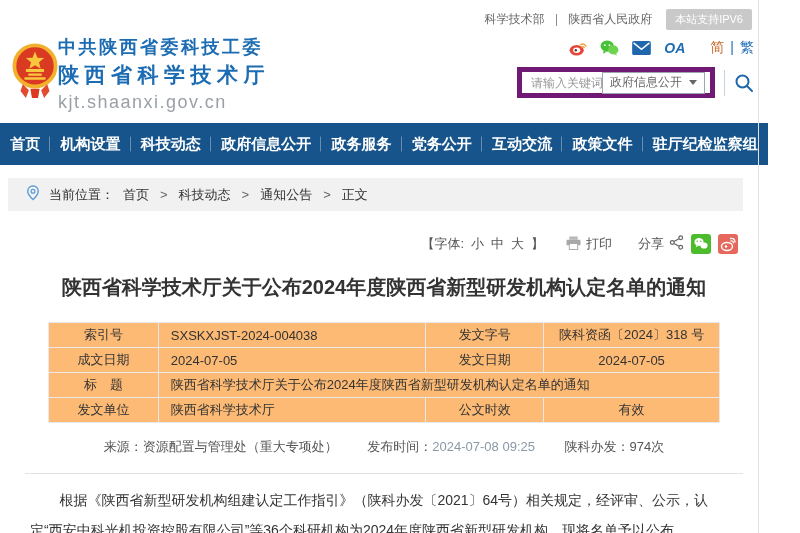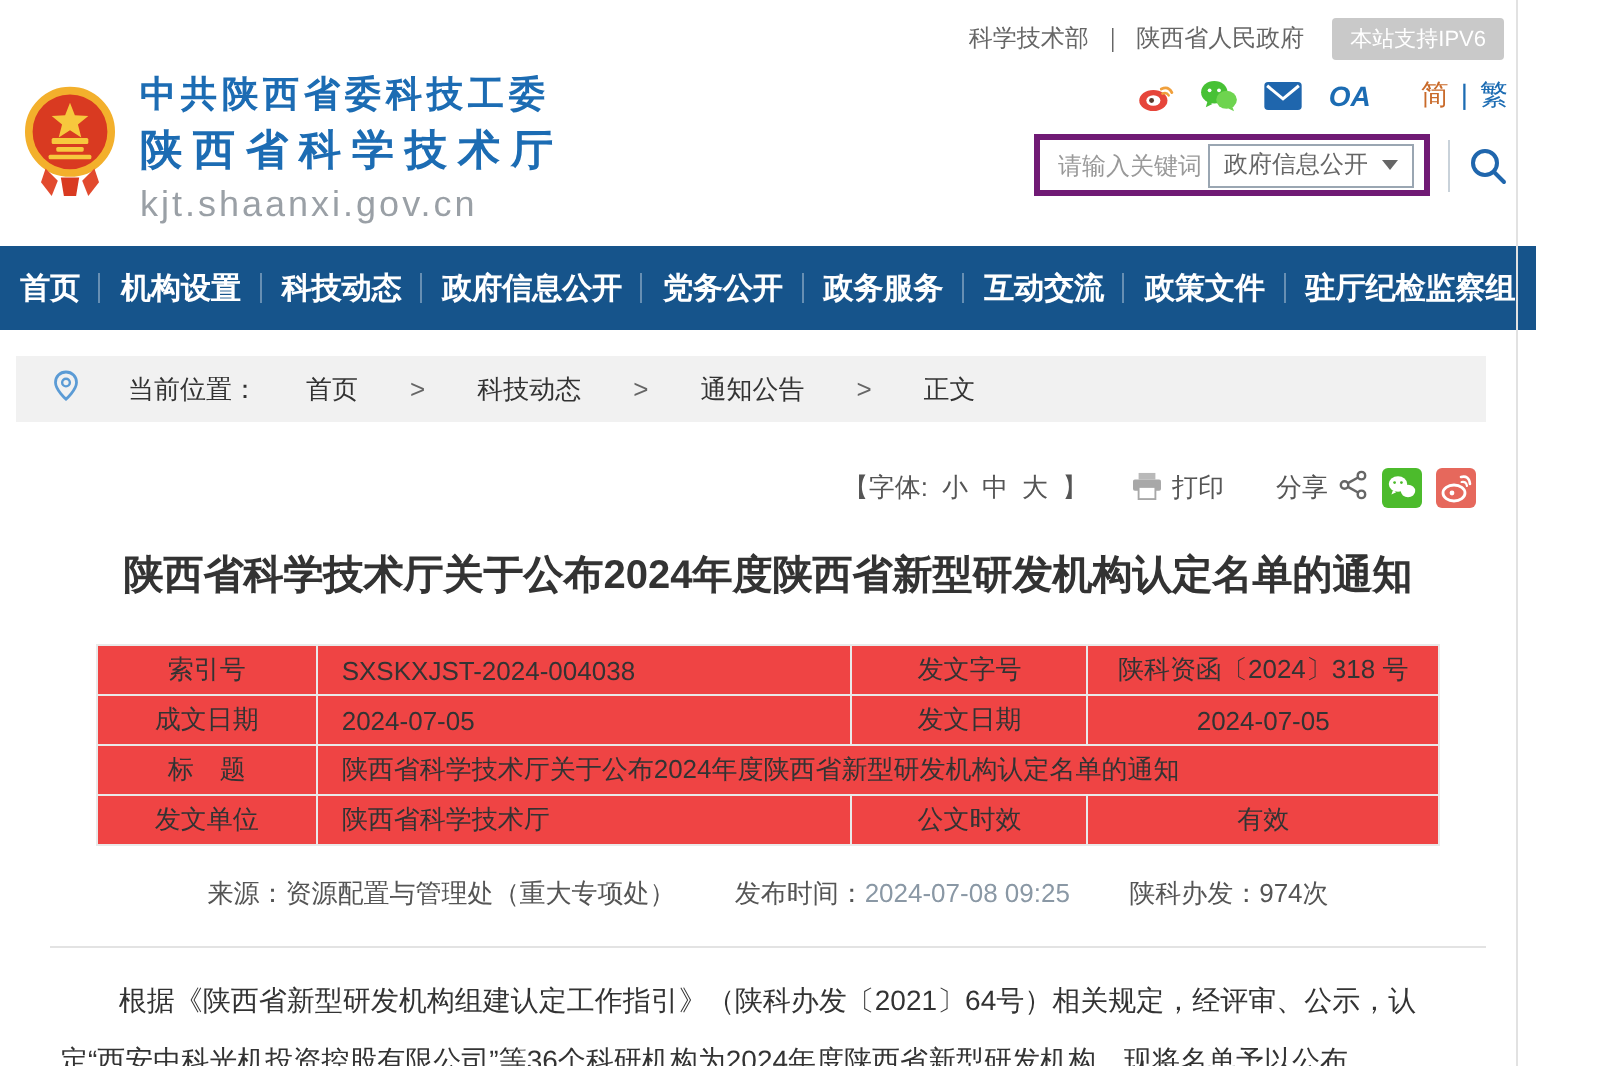--- a/index.html
+++ b/index.html
@@ -10,69 +10,69 @@
   }
   
   .topbar { display:flex; justify-content:flex-end; align-items:center; gap:14px;
             padding:9px 16px 0 0; font-size:12px; color:#666; }
   .topbar-links { display:flex; align-items:center; gap:6px; }
   .topbar a { color:#666; text-decoration:none; cursor:pointer; }
   .ipv6-badge { background:#c9c9c9; color:#fff; font-size:11px; padding:3px 9px;
                 border-radius:2px; cursor:pointer; }
   
   .header { display:flex; justify-content:space-between; padding:5px 14px 8px 12px; }
-  .logo-group { display:flex; align-items:center; gap:12px; cursor:pointer; }
+  .logo-group { display:flex; align-items:center; gap:0; cursor:pointer; }
   .org-line1 { font-size:18px; font-weight:bold; color:#1c6cb3; letter-spacing:2.5px; }
   .org-line2 { font-size:21px; font-weight:bold; color:#1c6cb3; letter-spacing:5.5px; margin-top:2px; }
   .org-url   { font-size:18px; color:#9aa0a6; letter-spacing:1.5px; margin-top:3px; }
   .header-right { display:flex; flex-direction:column; align-items:flex-end; gap:10px; padding-top:4px; }
   .icon-row { display:flex; align-items:center; gap:13px; font-size:13px; }
   .icon-row .sm-icon { display:inline-flex; cursor:pointer; }
   .oa-link { color:#1c6cb3; font-weight:bold; font-style:italic; font-size:14px; cursor:pointer; }
   .lang-group { display:flex; gap:6px; margin-left:12px; font-size:14px; }
   .lang-simplified { color:#c96a2a; cursor:pointer; }
   .lang-divider { color:#1c6cb3; }
   .lang-traditional { color:#1c6cb3; cursor:pointer; }
   .search-row { display:flex; align-items:center; }
-  .search-box { width:198px; height:31px; border:3px solid #701a75; display:flex;
+  .search-box { width:198px; height:31px; border:5px solid #701a75; display:flex;
                 align-items:center; padding:0 5px 0 9px; background:#fff; }
   .search-input { border:none; outline:none; flex:1; min-width:10px; font-size:12px; color:#555;
                   font-family:inherit; background:transparent; }
   .search-input::placeholder { color:#999; }
   .category-select { border:1px solid #9aa6b2; height:22px; display:flex; align-items:center;
                      gap:7px; padding:0 7px; font-size:12px; color:#666; cursor:pointer; white-space:nowrap; }
   .chevron { width:0; height:0; border-left:4px solid transparent; border-right:4px solid transparent;
              border-top:5px solid #666; }
   .search-sep { width:1px; height:26px; background:#c9d2da; margin:0 9px; }
   .search-btn { cursor:pointer; display:inline-flex; }
   
   .nav { background:#16548b; height:42px; display:flex; align-items:stretch; margin-top:2px; }
   .nav-item { flex:1 0 auto; display:flex; align-items:center; justify-content:center;
               color:#fff; font-size:15px; font-weight:bold; text-decoration:none;
               padding:0 8px; position:relative; white-space:nowrap; cursor:pointer; }
   .nav-item:not(:last-child)::after { content:''; position:absolute; right:0; top:50%;
               transform:translateY(-50%); width:1px; height:15px; background:rgba(255,255,255,.35); }
   
   .breadcrumb { margin:13px 25px 0 8px; background:#f1f1f1; height:33px; display:flex;
-                align-items:center; padding-left:18px; gap:24px; font-size:13px; color:#333; }
+                align-items:center; padding-left:18px; gap:9px; font-size:13px; color:#333; }
   .breadcrumb a { color:#333; text-decoration:none; cursor:pointer; }
   .crumb-sep { color:#666; margin:0 2px; }
   
   .content { padding:0 30px; }
   .tools { display:flex; justify-content:flex-end; align-items:center; margin-top:23px;
            font-size:13px; color:#555; }
   .font-group { display:flex; gap:7px; align-items:center;text-align:right; }
   .font-size-option { cursor:pointer; }
   .print-group { display:flex; gap:5px; align-items:center; margin-left:22px; cursor:pointer; }
   .share-group { display:flex; gap:5px; align-items:center; margin-left:26px; }
   .share-label { cursor:pointer; }
   .share-badge { display:inline-flex; cursor:pointer; margin-left:2px; }
   .article-title { text-align:center; font-size:20px; font-weight:bold; color:#333; margin-top:20px; }
   .meta-table { width:672px; margin:21px auto 0; border-collapse:collapse; font-size:13px; color:#333; }
-  .meta-table th,.meta-table td { border:1px solid #e9e9e9; background:#ef4444; height:25px;
+  .meta-table th,.meta-table td { border:1px solid #e9e9e9; background:#fdba74; height:25px;
        padding:2px 12px; font-weight:normal; }
   .meta-table th { text-align:center; }
   .w-lab1 { width:110px; } .w-val1 { width:268px; } .w-lab2 { width:118px; } .w-val2 { width:176px; }
   .cell-center { text-align:center; }
   .cell-left { text-align:left; }
   .source-line { text-align:center; margin-top:15px; font-size:13px; color:#555; }
   .source-line .seg { margin:0 13px; }
   .pub-time { color:#8a98a5; }
   .divider { height:1px; background:#e3e3e3; margin:17px -5px 0; }
   .body-text p { font-size:14px; color:#333; line-height:30px; margin-top:11px; }
@@ -166,22 +166,22 @@
         </span>
       </div>
     </div>
   </div>
 
   <div class="nav">
     <a class="nav-item">首页</a>
     <a class="nav-item">机构设置</a>
     <a class="nav-item">科技动态</a>
     <a class="nav-item">政府信息公开</a>
+    <a class="nav-item">政务服务</a>
     <a class="nav-item">党务公开</a>
-    <a class="nav-item">政务服务</a>
     <a class="nav-item">互动交流</a>
     <a class="nav-item">政策文件</a>
     <a class="nav-item">驻厅纪检监察组</a>
   </div>
 
   <div class="breadcrumb">
     <span>
       <svg width="14" height="16" viewBox="0 0 16 18">
         <path d="M8 1 C4.5 1 2 3.6 2 7 c0 4.2 6 9.5 6 9.5 s6 -5.3 6 -9.5 C14 3.6 11.5 1 8 1 z" fill="none" stroke="#5b9bd5" stroke-width="1.6"></path>
         <circle cx="8" cy="7" r="2.2" fill="none" stroke="#5b9bd5" stroke-width="1.4"></circle>

